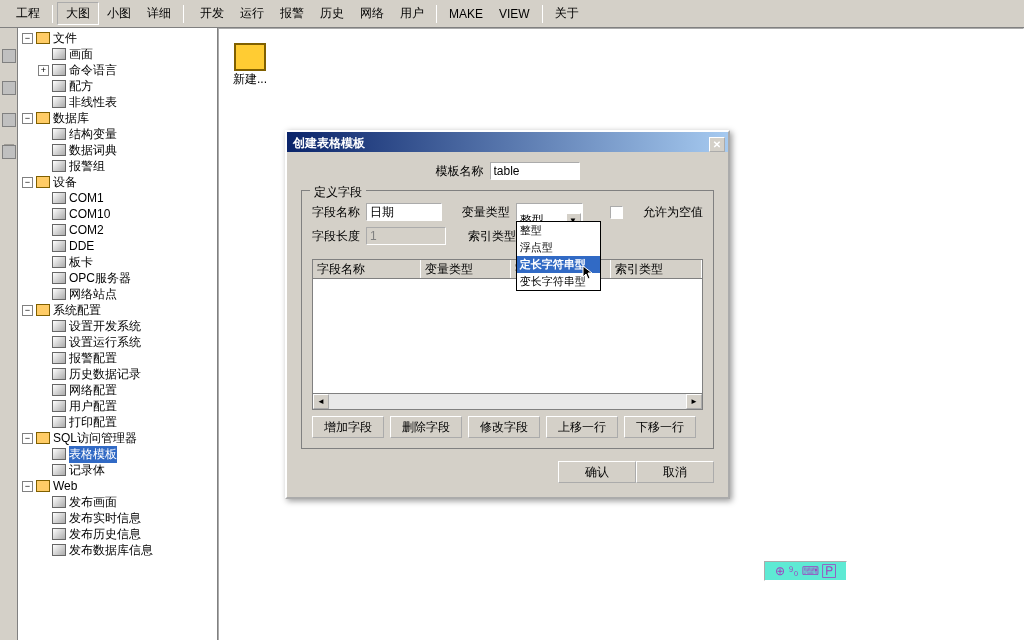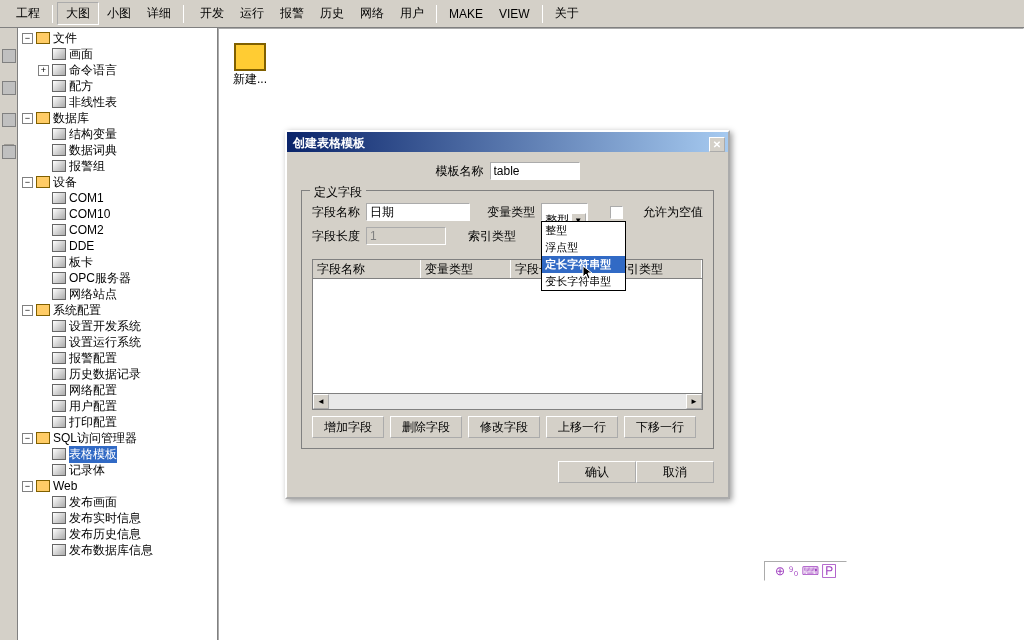--- a/index.html
+++ b/index.html
@@ -294,21 +294,21 @@
   justify-content: flex-end;
   margin-top: 12px;
 }
 
 
 .status-bar {
   position: absolute;
   left: 545px;
   top: 532px;
   border: 1px inset #fff;
-  background: #ffffff;
+  background: #5eead4;
   padding: 2px 10px;
   display: flex;
   gap: 8px;
   font-size: 12px;
   color: #a040c0;
 }
 
 .cursor-overlay {
   position: absolute;
   left: 582px; top: 265px;
@@ -629,21 +629,21 @@
     <div class="row" style="justify-content:center; margin-bottom:10px">
       <span class="label">模板名称</span>
       <input class="text-input" style="width: 90px;" value="table">
     </div>
 
     <div class="fieldset">
       <span class="fieldset-legend">定义字段</span>
 
       <div class="row">
         <span class="label">字段名称</span>
-        <input class="text-input" style="width: 104px;" value="日期">
+        <input class="text-input" style="width: 76px;" value="日期">
         <span style="width:10px"></span>
         <span class="label">变量类型</span>
         <div class="select">
           <span>整型</span>
           <span class="arrow">▼</span>
           <div class="dropdown-list">
             <div class="opt">整型</div>
             <div class="opt">浮点型</div>
             <div class="opt hl">定长字符串型</div>
             <div class="opt">变长字符串型</div>

